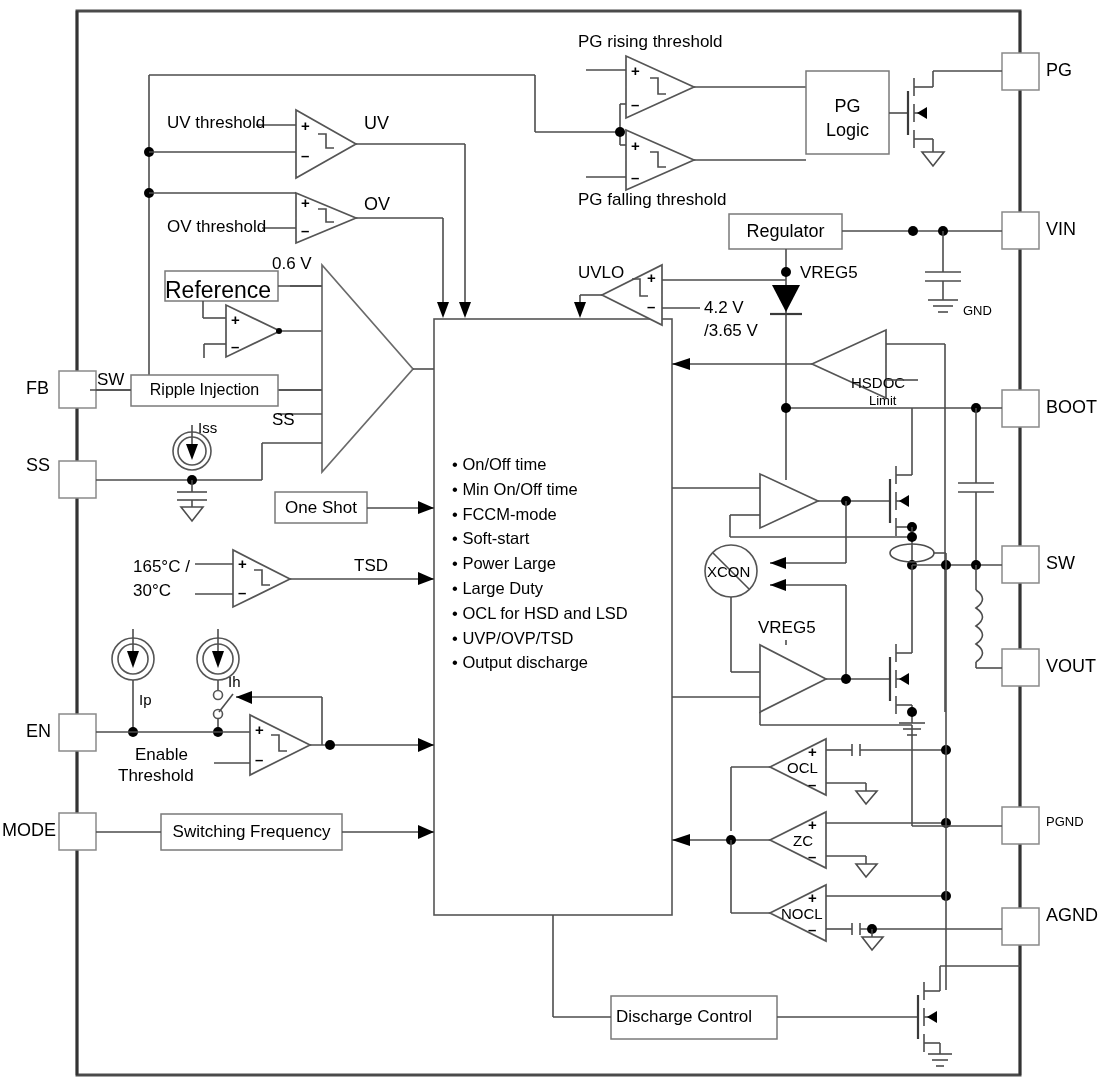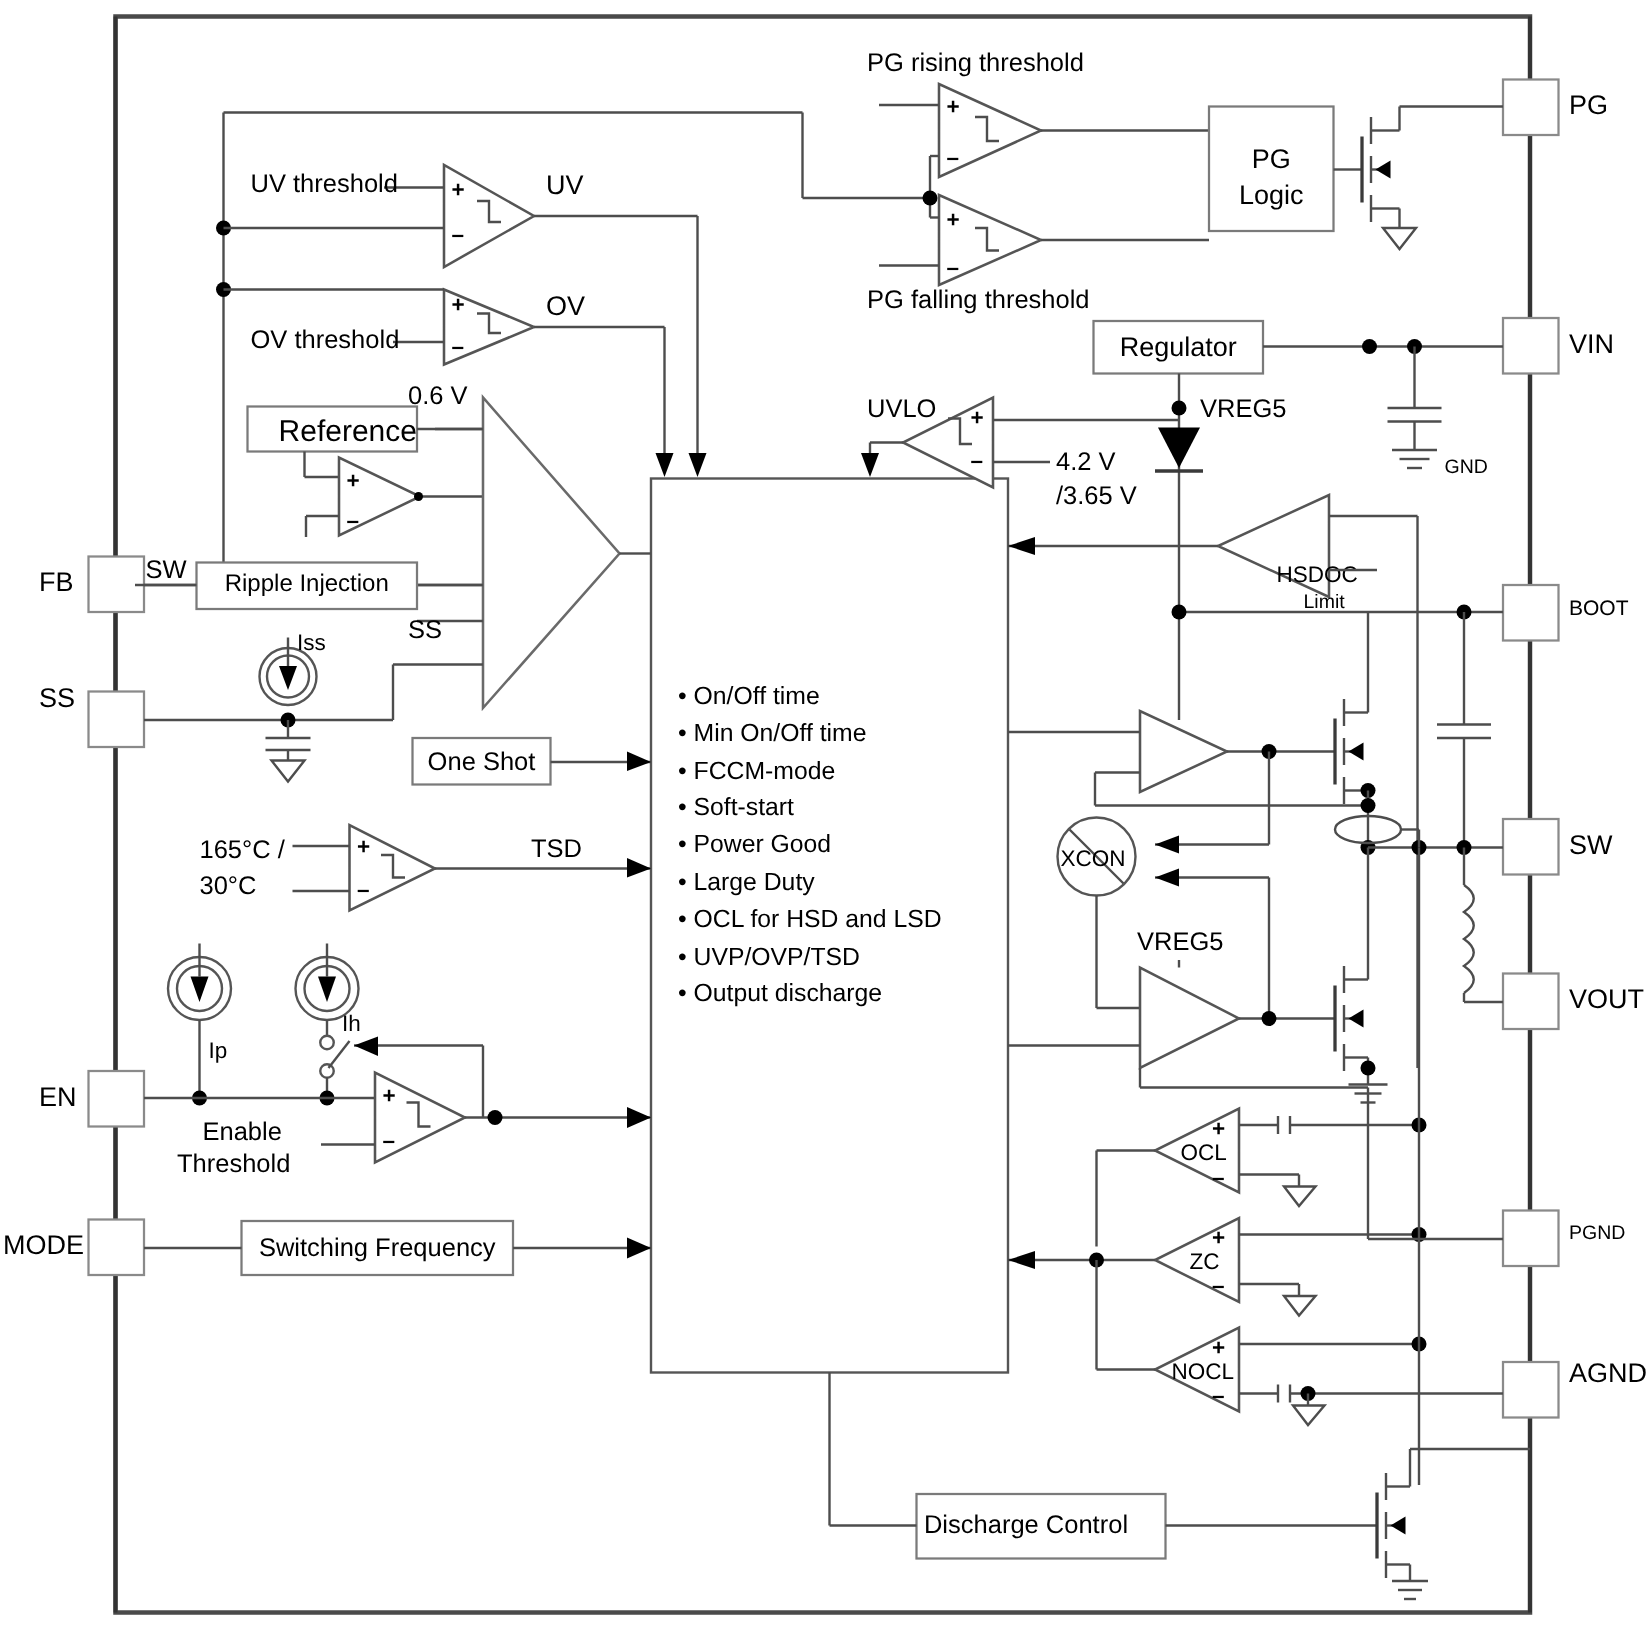--- a/index.html
+++ b/index.html
@@ -425,46 +425,46 @@
 </svg>
 
 <div style="position:absolute;left:0;top:0;width:1100px;height:1090px;pointer-events:none;">
 
 
   <div id="featlist" style="position:absolute;left:452px;top:452px;width:225px;font-size:16.5px;line-height:24.8px;color:#000000;">
         <div style="white-space: nowrap;"><span>•&nbsp;</span><span>On/Off time</span></div>
         <div style="white-space: nowrap;"><span>•&nbsp;</span><span>Min On/Off time</span></div>
         <div style="white-space: nowrap;"><span>•&nbsp;</span><span>FCCM-mode</span></div>
         <div style="white-space: nowrap;"><span>•&nbsp;</span><span>Soft-start</span></div>
-        <div style="white-space: nowrap;"><span>•&nbsp;</span><span>Power Good</span></div>
+        <div style="white-space: nowrap;"><span>•&nbsp;</span><span>Power Large</span></div>
         <div style="white-space: nowrap;"><span>•&nbsp;</span><span>Large Duty</span></div>
         <div style="white-space: nowrap;"><span>•&nbsp;</span><span>OCL for HSD and LSD</span></div>
         <div style="white-space: nowrap;"><span>•&nbsp;</span><span>UVP/OVP/TSD</span></div>
         <div style="white-space: nowrap;"><span>•&nbsp;</span><span>Output discharge</span></div>
       </div>
 
   <div style="position:absolute;left:26px;top:378px;font-size:18px;">FB</div>
   <div style="position:absolute;left:26px;top:455px;font-size:18px;">SS</div>
   <div style="position:absolute;left:26px;top:721px;font-size:18px;">EN</div>
   <div style="position:absolute;left:2px;top:820px;font-size:18px;">MODE</div>
 
   <div style="position:absolute;left:1046px;top:60px;font-size:18px;">PG</div>
   <div style="position:absolute;left:1046px;top:219px;font-size:18px;">VIN</div>
-  <div style="position:absolute;left:1046px;top:397px;font-size:14px;">BOOT</div>
+  <div style="position:absolute;left:1046px;top:397px;font-size:18px;">BOOT</div>
   <div style="position:absolute;left:1046px;top:553px;font-size:18px;">SW</div>
   <div style="position:absolute;left:1046px;top:656px;font-size:18px;">VOUT</div>
   <div style="position:absolute;left:1046px;top:814px;font-size:13px;">PGND</div>
   <div style="position:absolute;left:1046px;top:905px;font-size:18px;">AGND</div>
 
   <div style="position:absolute;left:806px;top:94px;width:83px;text-align:center;font-size:18px;line-height:24px;">
     <span>PG</span><br>
     <span>Logic</span>
   </div>
   <div style="position:absolute;left:729px;top:221px;width:113px;text-align:center;font-size:18px;">Regulator</div>
-  <div style="position:absolute;left:165px;top:277px;width:113px;text-align:right;font-size:20px;">Reference</div>
+  <div style="position:absolute;left:165px;top:277px;width:113px;text-align:left;font-size:23px;">Reference</div>
   <div style="position:absolute;left:131px;top:381px;width:147px;text-align:center;font-size:16px;">Ripple Injection</div>
   <div style="position:absolute;left:275px;top:498px;width:92px;text-align:center;font-size:17px;">One Shot</div>
   <div style="position:absolute;left:161px;top:822px;width:181px;text-align:center;font-size:17px;">Switching Frequency</div>
   <div style="position:absolute;left:611px;top:1007px;width:146px;text-align:center;font-size:17px;">Discharge Control</div>
 
   <div style="position:absolute;left:578px;top:32px;font-size:17px;">PG rising threshold</div>
   <div style="position:absolute;left:578px;top:190px;font-size:17px;">PG falling threshold</div>
   <div style="position:absolute;left:167px;top:113px;font-size:17px;">UV threshold</div>
   <div style="position:absolute;left:167px;top:217px;font-size:17px;">OV threshold</div>
   <div style="position:absolute;left:364px;top:113px;font-size:18px;">UV</div>

